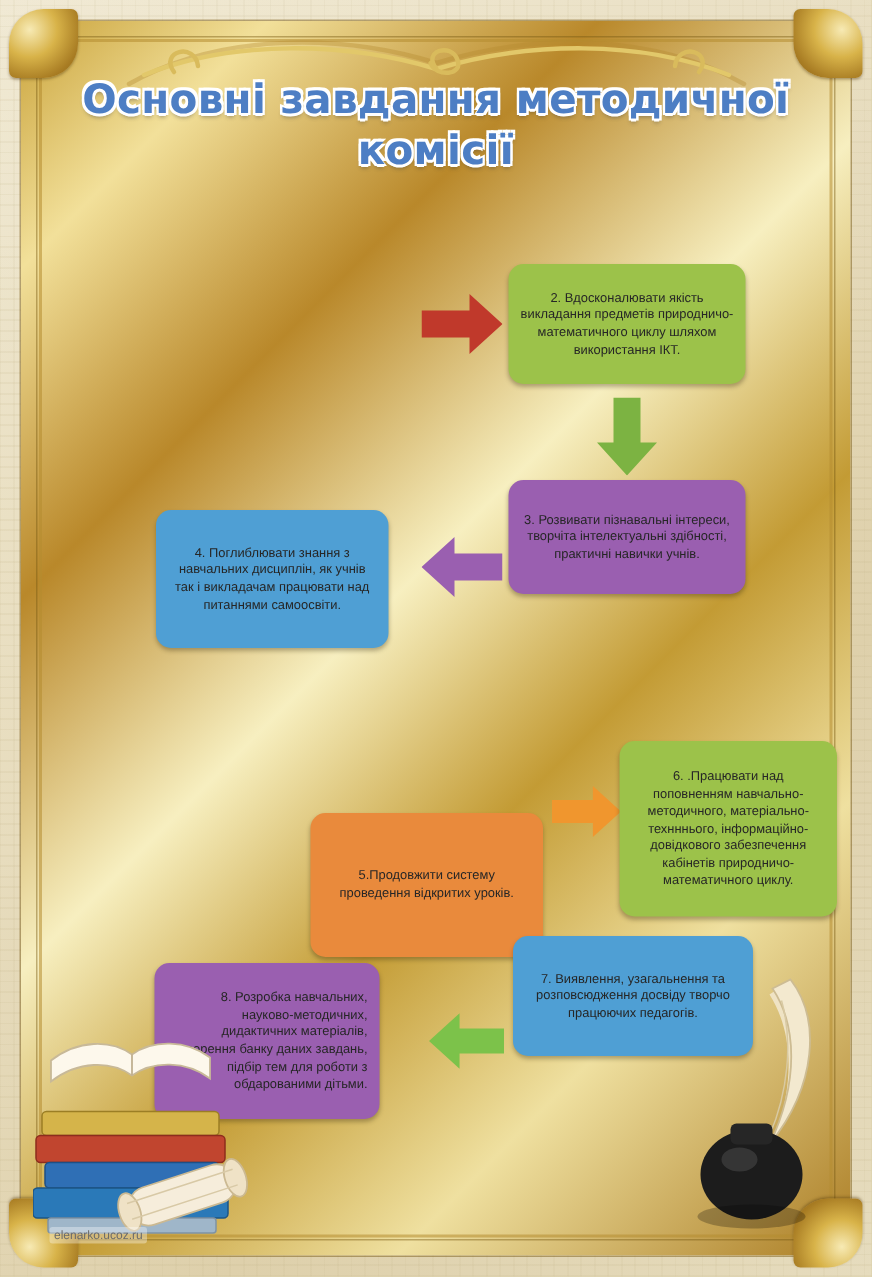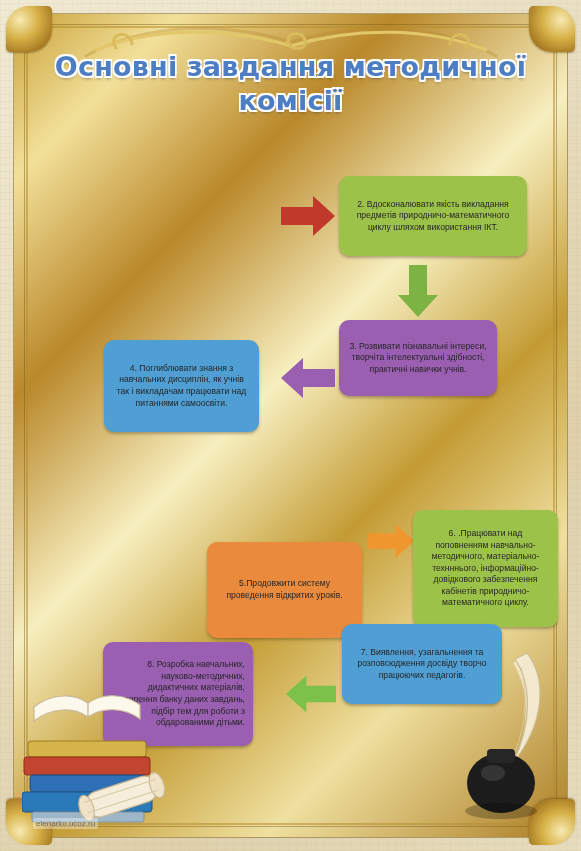--- a/index.html
+++ b/index.html
@@ -170,21 +170,21 @@
     </g>
   </svg>
 
   <div class="title">Основні завдання методичної комісії</div>
 
 
   <svg class="arrow" style="left:281px; top:196px;" width="54" height="40" viewBox="0 0 54 40">
     <path d="M0 11 H32 V0 L54 20 L32 40 V29 H0 Z" fill="#c0392b"></path>
   </svg>
 
-  <div class="box" style="left:339px; top:176px; width:188px; height:80px; background:#9cc24a;">
+  <div class="box" style="left:339px; top:176px; width:158px; height:80px; background:#9cc24a;">
     <span>2. Вдосконалювати якість викладання предметів природничо-математичного циклу шляхом використання ІКТ.</span>
   </div>
 
   <svg class="arrow" style="left:398px; top:265px;" width="40" height="52" viewBox="0 0 40 52">
     <path d="M11 0 H29 V30 H40 L20 52 L0 30 H11 Z" fill="#7cb342"></path>
   </svg>
 
   <div class="box" style="left:339px; top:320px; width:158px; height:76px; background:#9a5fb0;">
     <span>3. Розвивати пізнавальні інтереси, творчіта інтелектуальні здібності, практичні навички учнів.</span>
   </div>
@@ -198,21 +198,21 @@
   </div>
 
   <div class="box" style="left:207px; top:494px; width:155px; height:96px; background:#e98a3c;margin-top:48px;">
     <span>5.Продовжити систему проведення відкритих уроків.</span>
   </div>
 
   <svg class="arrow" style="left:368px; top:521px;" width="46" height="40" viewBox="0 0 54 40">
     <path d="M0 11 H32 V0 L54 20 L32 40 V29 H0 Z" fill="#f0962e"></path>
   </svg>
 
-  <div class="box" style="left:413px; top:494px; width:145px; height:117px; background:#9cc24a;margin-top:16px;">
+  <div class="box" style="left:413px; top:494px; width:145px; height:117px; background:#9cc24a;">
     <span>6. .Працювати над поповненням навчально-методичного, матеріально-технннього, інформаційно-довідкового забезпечення кабінетів природничо-математичного циклу.</span>
   </div>
 
   <div class="box" style="left:342px; top:624px; width:160px; height:80px; background:#4f9fd4;">
     <span>7. Виявлення, узагальнення та розповсюдження досвіду творчо працюючих педагогів.</span>
   </div>
 
   <svg class="arrow" style="left:286px; top:674px;" width="50" height="40" viewBox="0 0 54 40">
     <path d="M54 11 H22 V0 L0 20 L22 40 V29 H54 Z" fill="#7cc24a"></path>
   </svg>

